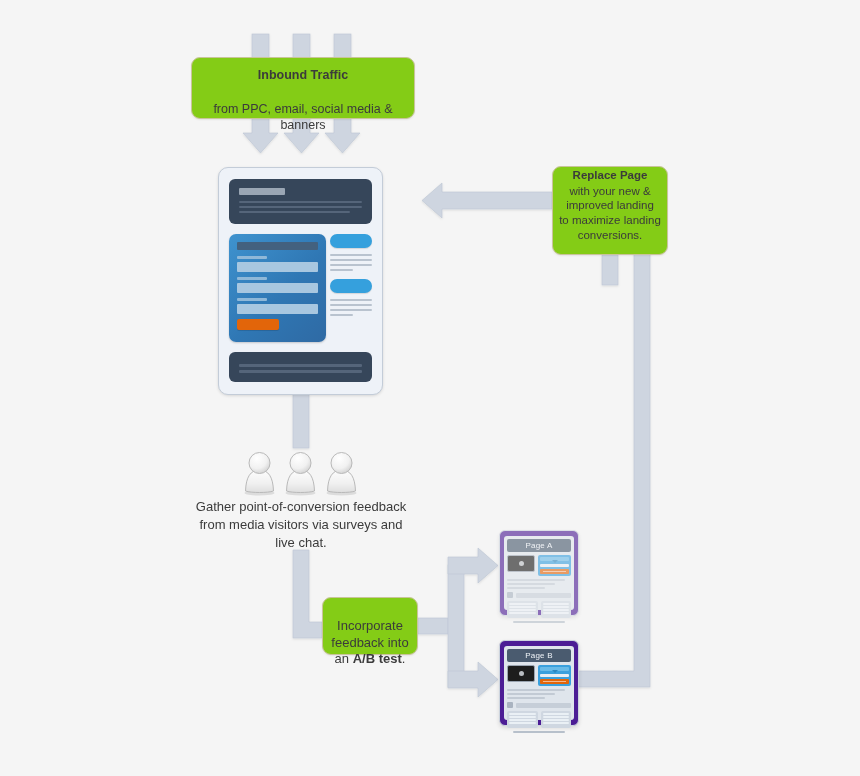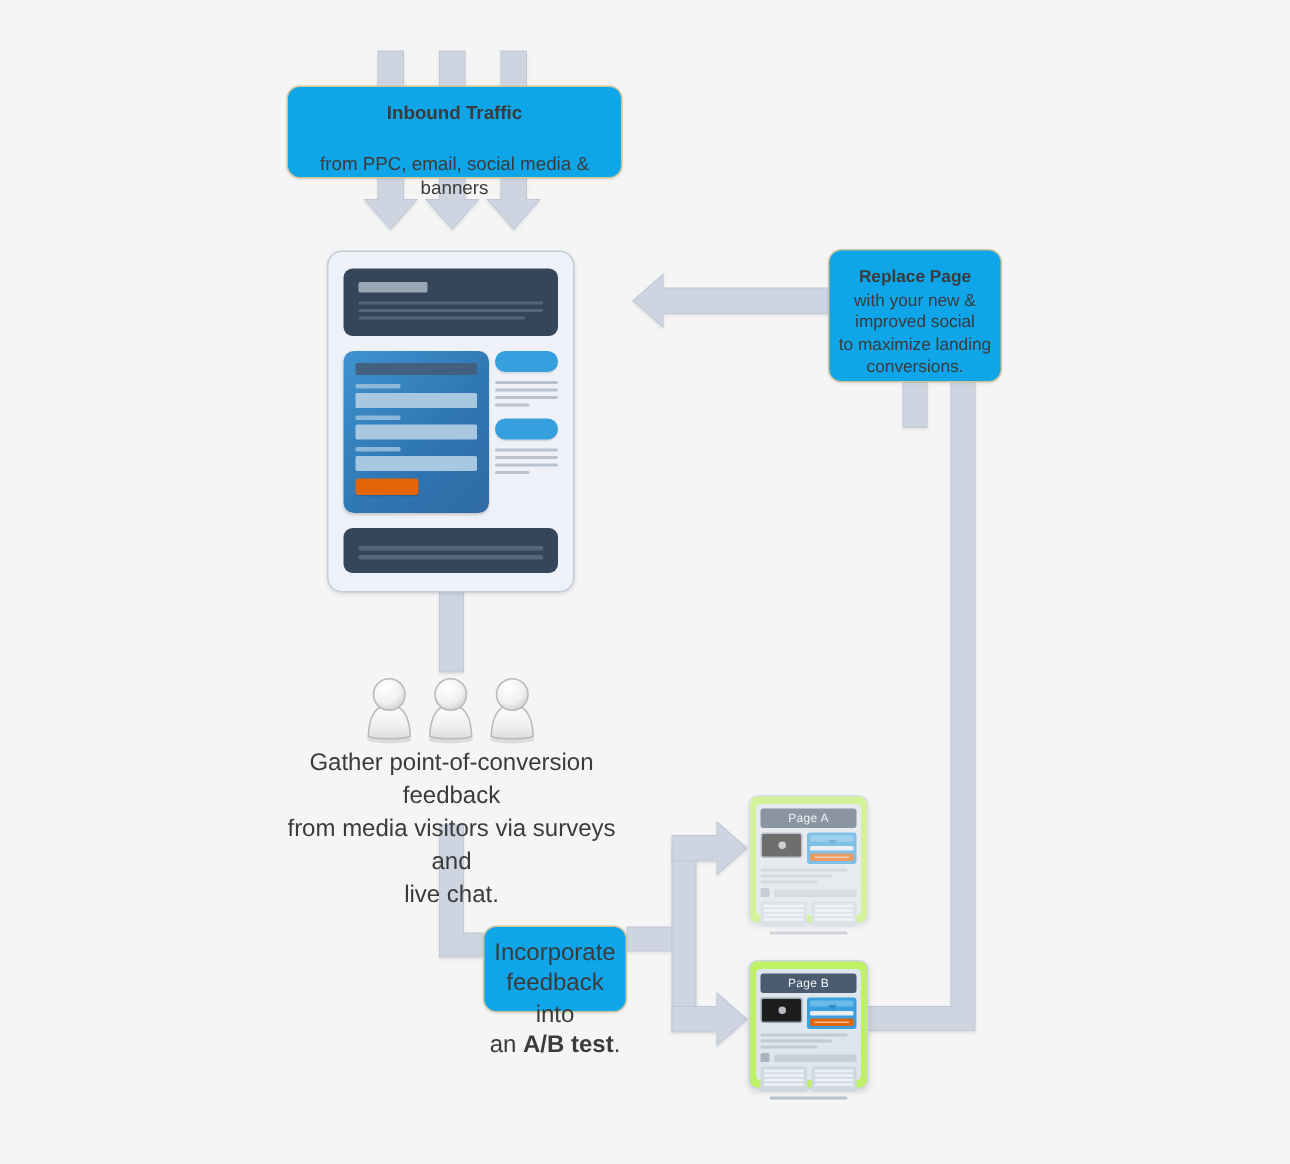--- a/index.html
+++ b/index.html
@@ -25,21 +25,21 @@
     position: absolute;
     left: 0; top: 0;
     width: 860px; height: 776px;
     pointer-events: none;
   }
 
   
   .note {
     position: absolute;
     box-sizing: border-box;
-    background: #0ea5e9;
+    background: #84cc16;
     border: 1px solid #c9c49a;
     border-radius: 9px;
     color: #3b3b3b;
     text-align: center;
     line-height: 1.28;
     box-shadow: 0 1px 2px rgba(0,0,0,0.07);
   }
   .note .t-title {
     font-weight: bold;
     display: block;
@@ -49,31 +49,30 @@
     left: 191px; top: 57px;
     width: 224px; height: 62px;
     padding-top: 9px;
     font-size: 12.5px;
   }
   #note-inbound .t-title { font-size: 12.5px; margin-bottom: 2px; }
 
   #note-replace {
     left: 552px; top: 166px;
     width: 116px; height: 89px;
-    padding-top: 11px;
+    padding-top: 1px;
     font-size: 11.5px;
   }
   #note-replace .t-title { font-size: 11.5px; margin-bottom: 1px; }
 
   #note-abtest {
     left: 322px; top: 597px;
     width: 96px; height: 58px;
-    padding-top: 8px;
-    font-size: 16px;
-    margin-top: 20px;
+    padding-top: 20px;
+    font-size: 13px;
   }
   #note-abtest b { font-weight: bold; }
 
   
   #landing-page {
     position: absolute;
     left: 218px; top: 167px;
     width: 165px; height: 228px;
     box-sizing: border-box;
     background: #eef2f8;
@@ -159,31 +158,31 @@
     left: 241px; top: 450px;
     width: 120px; height: 46px;
   }
   .person { position: absolute; width: 37px; height: 46px; }
 
   #caption-feedback {
     position: absolute;
     left: 190px; top: 498px;
     width: 222px;
     text-align: center;
-    font-size: 16px;
+    font-size: 13px;
     line-height: 1.38;
     color: #3b3b3b;
   }
 
   
   .pagethumb {
     position: absolute;
     box-sizing: border-box;
     width: 80px; height: 86px;
-    background: #bef264;
+    background: #4c1d95;
     border: 1px solid #ccd4de;
     border-radius: 6px;
     padding: 5px 4px;
     box-shadow: 0 2px 4px rgba(0,0,0,0.13);
   }
   #page-a { left: 499px; top: 530px; opacity: 0.62; }
   #page-b { left: 499px; top: 640px; }
 
   .pt-inner {
     width: 100%; height: 100%;
@@ -358,21 +357,21 @@
 
     <div class="lp-dark" id="lp-footer">
       <div class="fl"></div>
       <div class="fl"></div>
     </div>
   </div>
 
   <div class="note" id="note-replace">
     <span class="t-title">Replace Page</span>
     <span>with your new &amp;</span><br>
-    <span>improved social</span><br>
+    <span>improved landing</span><br>
     <span>to maximize landing</span><br>
     <span>conversions.</span>
   </div>
 
   <div id="people-group">
     <svg class="person" style="left:0px;" viewBox="0 0 37 46">
       <defs>
         <radialGradient id="headG" cx="38%" cy="28%" r="78%">
           <stop offset="0%" stop-color="#ffffff"></stop>
           <stop offset="62%" stop-color="#f1f1f1"></stop>

